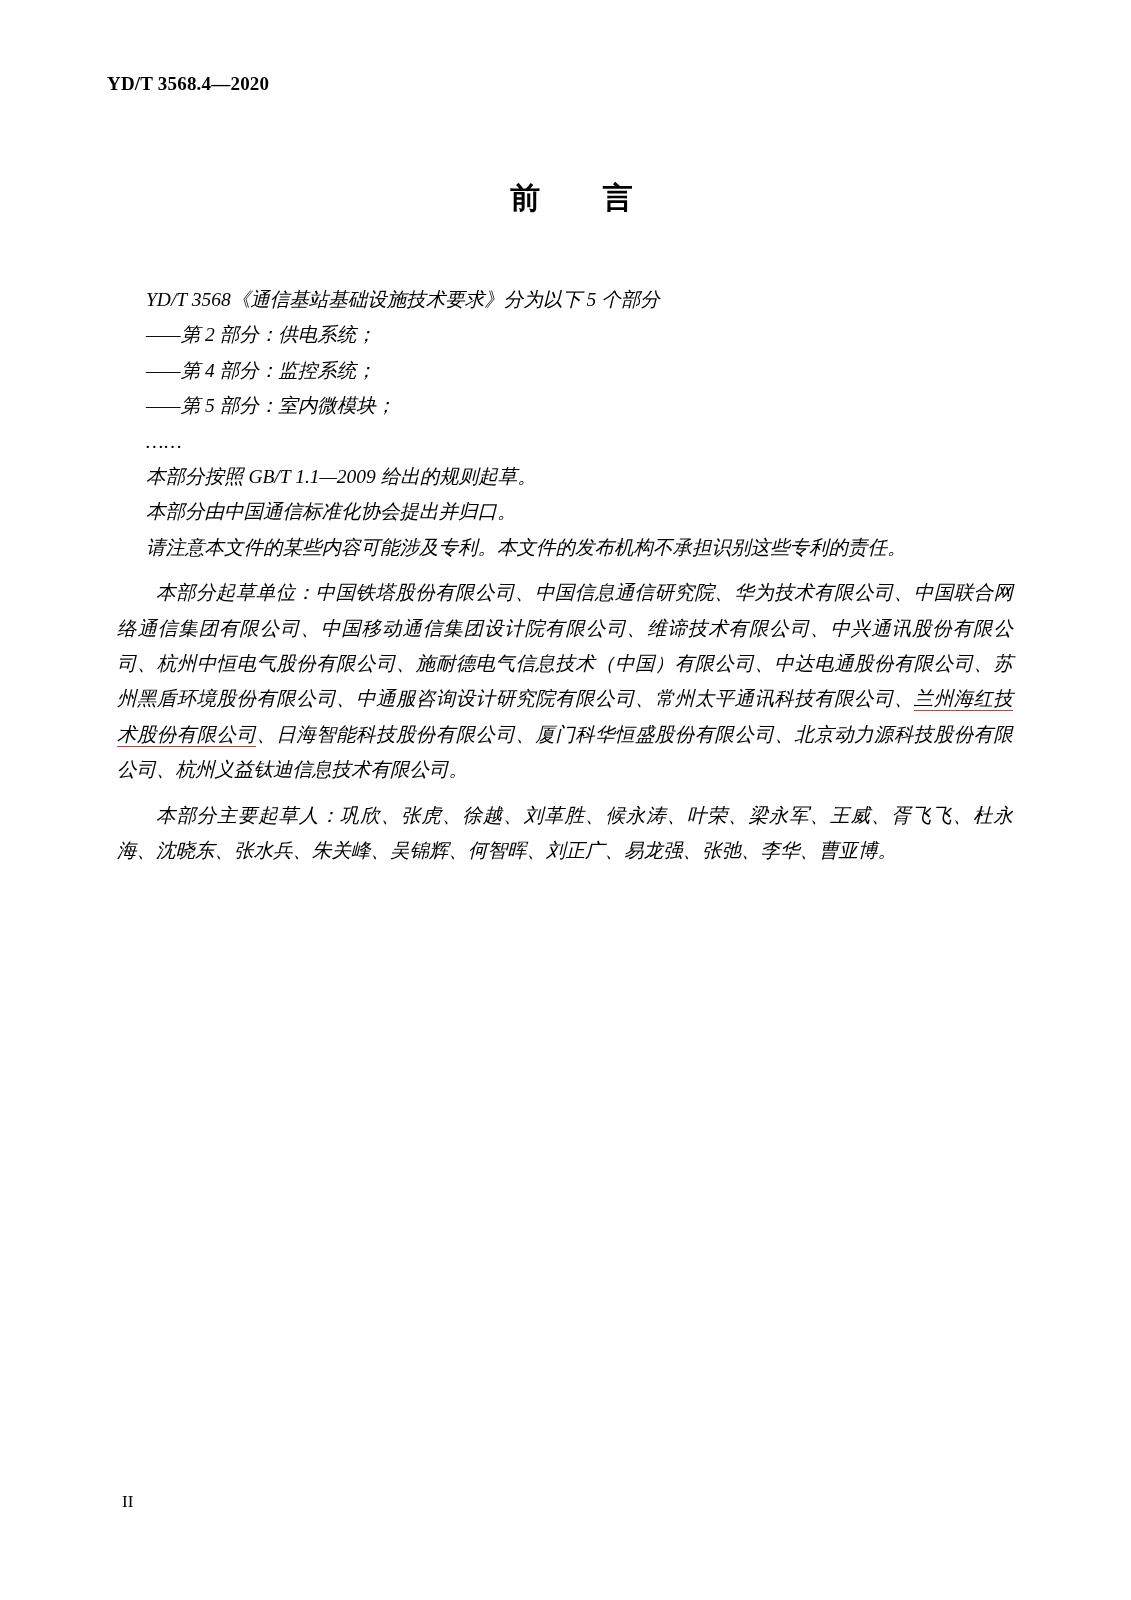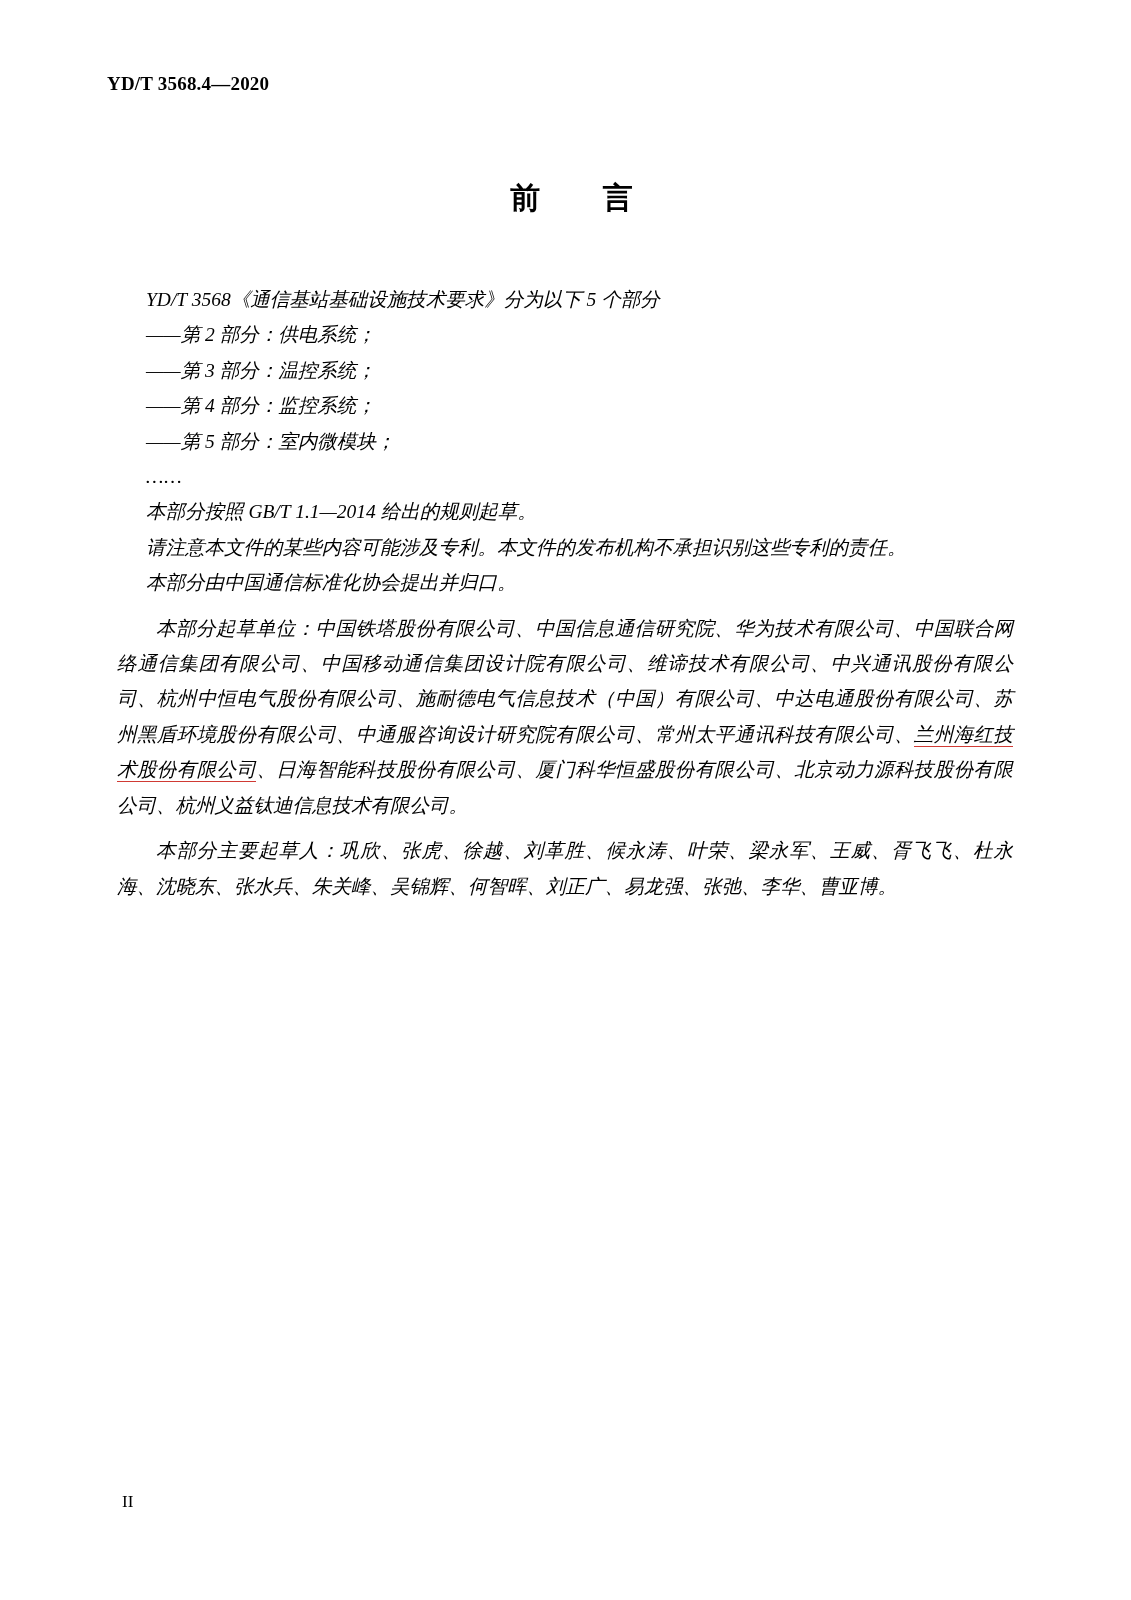--- a/index.html
+++ b/index.html
@@ -85,29 +85,28 @@
 
   <div class="header-code">YD/T 3568.4—2020</div>
 
   <div class="doc-title">前  言</div>
 
   <div class="body-block">
 
     <p class="p indent">YD/T 3568《通信基站基础设施技术要求》分为以下 5 个部分</p>
 
     <p class="p indent">——第 2 部分：供电系统；</p>
-    <p class="p indent">——第 3 部分：温控系统；</p>
     <p class="p indent">——第 4 部分：监控系统；</p>
     <p class="p indent">——第 5 部分：室内微模块；</p>
 
     <p class="p indent dots">……</p>
 
-    <p class="p indent">本部分按照 GB/T 1.1—2014 给出的规则起草。</p>
+    <p class="p indent">本部分按照 GB/T 1.1—2009 给出的规则起草。</p>
+    <p class="p indent">本部分由中国通信标准化协会提出并归口。</p>
     <p class="p indent">请注意本文件的某些内容可能涉及专利。本文件的发布机构不承担识别这些专利的责任。</p>
-    <p class="p indent">本部分由中国通信标准化协会提出并归口。</p>
 
     <p class="p indent para-block"><span>本部分起草单位：</span><span>中国铁塔股份有限公司、中国信息通信研究院、华为技术有限公司、中国联合网络通信集团有限公司、中国移动通信集团设计院有限公司、维谛技术有限公司、中兴通讯股份有限公司、杭州中恒电气股份有限公司、施耐德电气信息技术（中国）有限公司、中达电通股份有限公司、苏州黑盾环境股份有限公司、中通服咨询设计研究院有限公司、常州太平通讯科技有限公司、</span><span class="hl">兰州海红技术股份有限公司</span><span>、日海智能科技股份有限公司、厦门科华恒盛股份有限公司、北京动力源科技股份有限公司、杭州义益钛迪信息技术有限公司。</span></p>
 
     <p class="p indent para-block"><span>本部分主要起草人：</span><span>巩欣、张虎、徐越、刘革胜、候永涛、叶荣、梁永军、王威、胥飞飞、杜永海、沈晓东、张水兵、朱关峰、吴锦辉、何智晖、刘正广、易龙强、张弛、李华、曹亚博。</span></p>
 
   </div>
 
   <div class="footer-page">II</div>
 
 </div>

